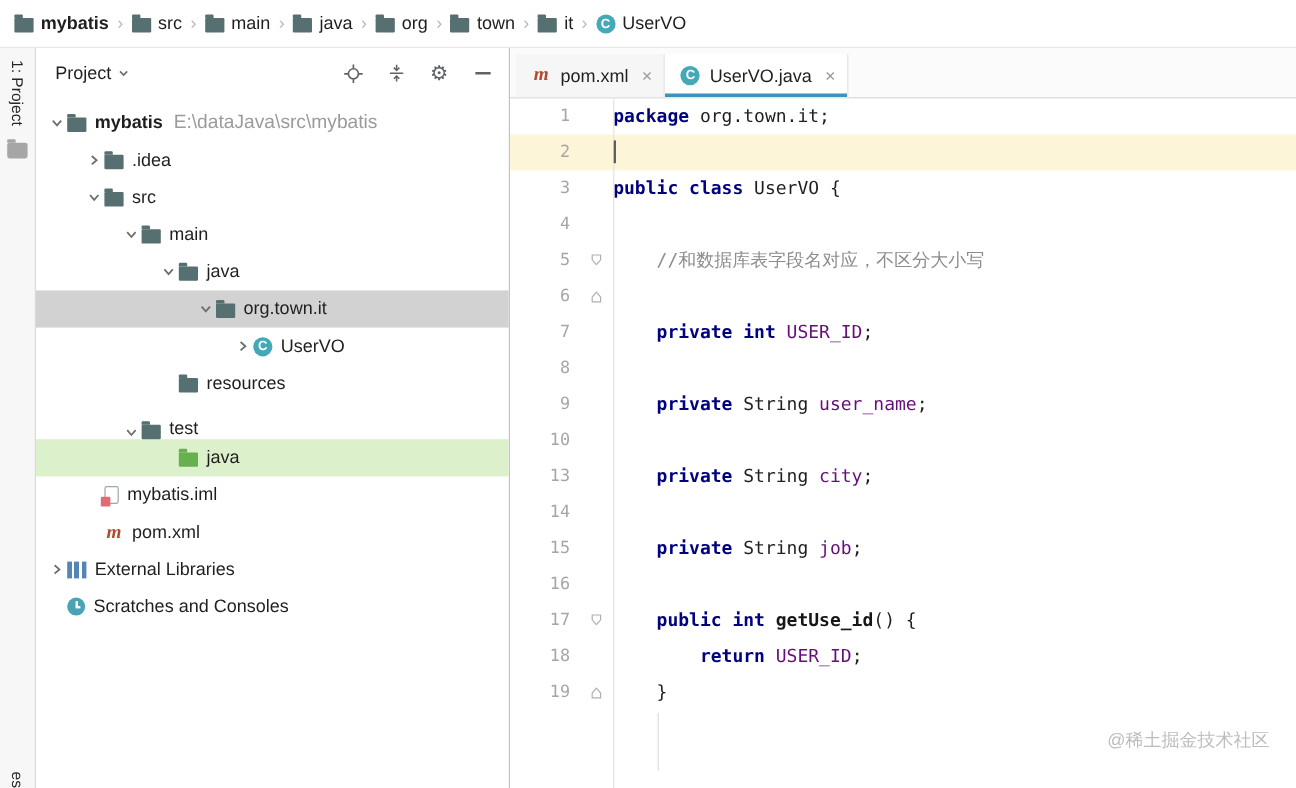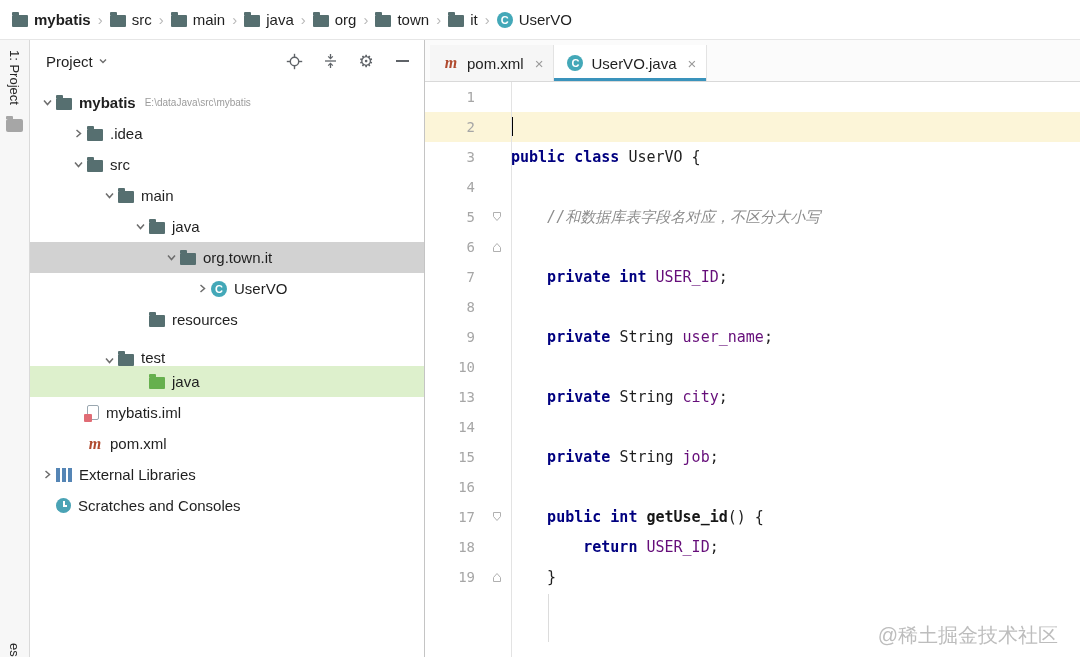--- a/index.html
+++ b/index.html
@@ -30,21 +30,21 @@
   .panel-title{font-size:15px;cursor:pointer}
   .panel-title-chev{margin-left:5px;display:inline-flex;align-items:center}
   .spacer{flex:1}
   .hdr-icon{width:24px;height:24px;display:inline-flex;align-items:center;justify-content:center;
     color:#5f6368;margin-left:12px;cursor:pointer;font-size:17px}
   .tree{padding-top:5px}
   .tree-row{height:31px;display:flex;align-items:center;font-size:15px;white-space:nowrap;cursor:pointer}
   .tree-row .chev-slot{flex:0 0 18px;width:18px;display:inline-flex;justify-content:center;align-items:center}
   .tree-row .label{margin-left:7px}
   .tree-row.bold .label{font-weight:bold}
-  .tree-row .suffix{margin-left:9px;color:#9b9b9b;font-size:10px}
+  .tree-row .suffix{margin-left:9px;color:#9b9b9b;font-size:16px}
   .tree-row.selected{background:var(--selection-gray,#d2d2d2)}
   .tree-row.green{background:var(--selection-green,#ddf0cc)}
 
   
   .ic{display:inline-flex;align-items:center;justify-content:center;flex:0 0 auto}
   .ic-folder,.ic-folder-green{width:16px;height:12px;background:var(--folder,#566f70);
     border-radius:1px;position:relative;margin-top:2px}
   .ic-folder::before,.ic-folder-green::before{content:"";position:absolute;top:-3px;left:0;
     width:7px;height:3px;background:inherit;border-radius:1px 1px 0 0}
   .ic-folder-green{background:var(--folder-green,#66b04e)}
@@ -73,27 +73,27 @@
 
   .code-area{flex:1;position:relative;overflow:hidden;
     font-family:"DejaVu Sans Mono",monospace;font-size:15px}
   .code-row{display:flex;height:30px;line-height:30px}
   .code-row.current{background:var(--caret-line,#fcf5d8)}
   .lnum{flex:0 0 64px;text-align:right;padding-right:14px;color:#a6a6a6;font-size:14px}
   .fold-col{flex:0 0 22px;display:inline-flex;align-items:center;justify-content:flex-start;padding-left:2px}
   .lcontent{flex:1;min-width:0;white-space:pre;color:#1f1f1f}
   .kw{color:var(--keyword,#000080);font-weight:bold}
   .fd{color:var(--field,#660e7a);font-weight:normal}
-  .cm{color:var(--comment,#8c8c8c);font-style:italic}
+  .cm{color:var(--comment,#8c8c8c);}
   .mt{color:#161616;font-weight:bold}
   .pl{color:#1f1f1f}
   .caret{display:inline-block;width:2px;height:19px;background:#000;vertical-align:-4px}
   .gutter-line{position:absolute;left:86px;top:0;bottom:0;width:1px;background:#e3e3e3}
   .indent-guide{position:absolute;left:123px;top:512px;height:48px;width:1px;background:#dcdcdc}
-  .watermark{position:absolute;right:22px;bottom:8px;color:#bdbdbd;font-size:20px;
+  .watermark{position:absolute;right:22px;bottom:30px;color:#bdbdbd;font-size:15px;
     font-family:"Liberation Sans",sans-serif}
 </style>
 </head>
 <body>
 
 <div class="app">
 
   <div class="breadcrumb-bar" id="breadcrumb">
       <span class="bc-item bold">
         <span class="ic ic-folder"></span>
@@ -300,20 +300,21 @@
             <span class="ic ic-class">C</span>
             <span class="tab-label">UserVO.java</span>
             <span class="close">×</span>
           </div>
         </div>
       <div class="code-area">
         <div id="code-lines">
             <div class="code-row">
               <span class="lnum">1</span>
               <span class="fold-col"></span>
+              <span class="lcontent"><span class="kw">package</span><span class="pl"> org.town.it;</span></span>
             </div>
             <div class="code-row current">
               <span class="lnum">2</span>
               <span class="fold-col"></span>
               <span class="lcontent"><span class="caret"></span></span>
             </div>
             <div class="code-row">
               <span class="lnum">3</span>
               <span class="fold-col"></span>
               <span class="lcontent"><span class="kw">public class</span><span class="pl"> UserVO {</span></span>

